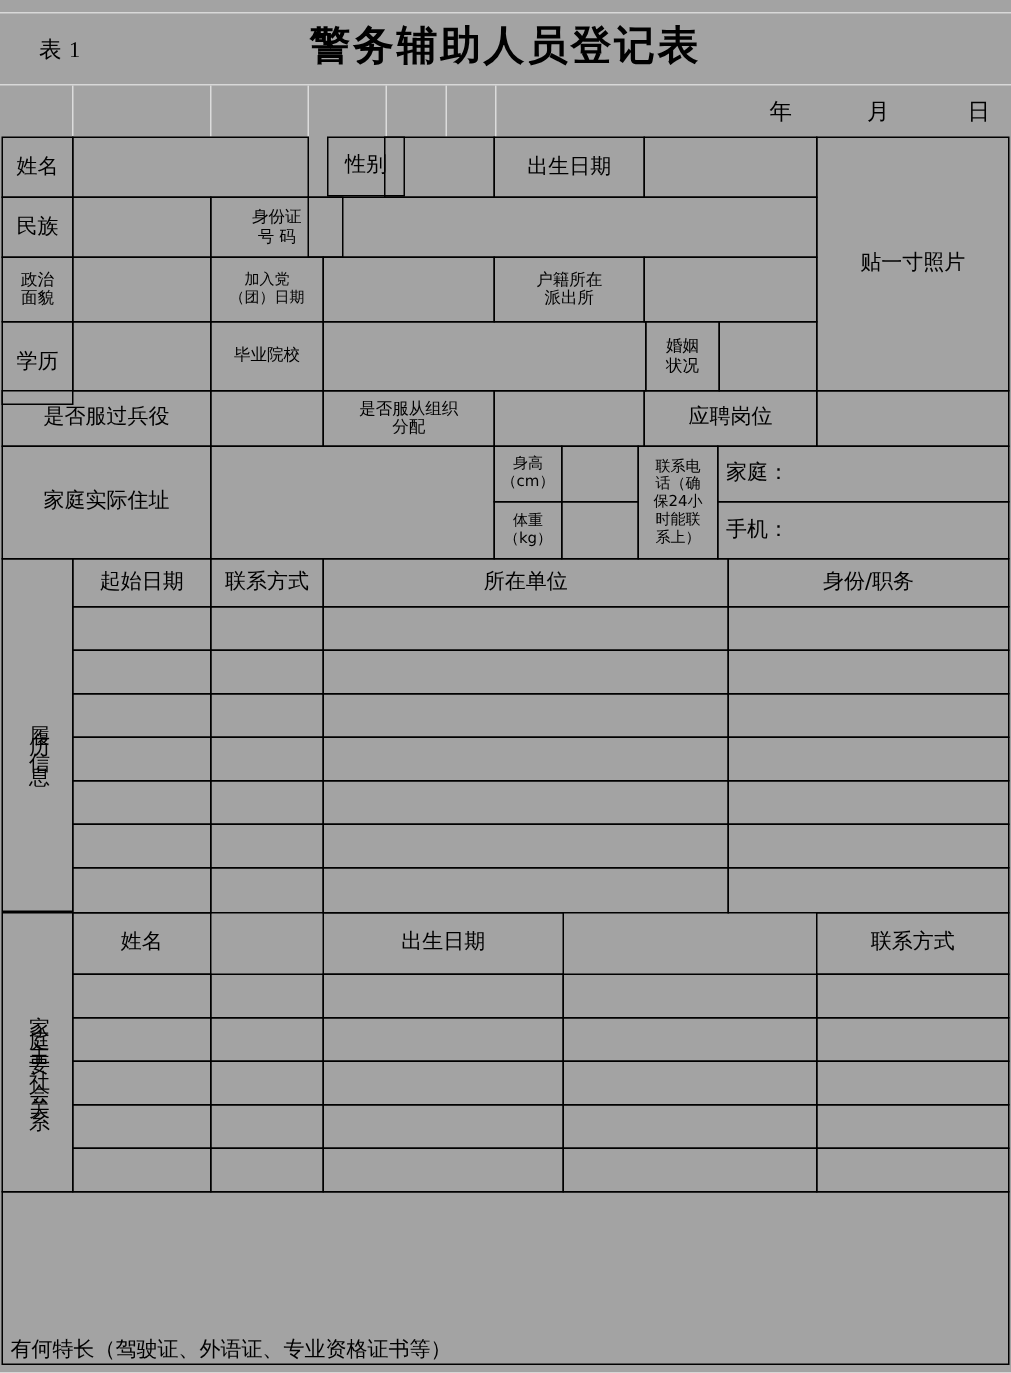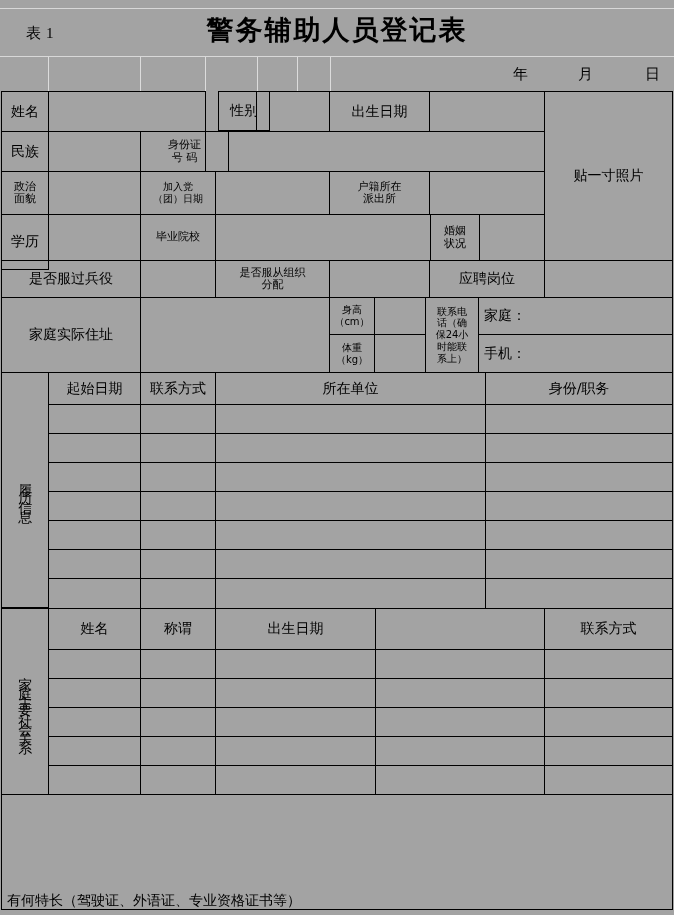--- a/index.html
+++ b/index.html
@@ -409,23 +409,20 @@
       <span class="txt"></span>
     </div>
 
   <div class="cell vert" style="left:1px;top:608px;width:48px;height:187px">
       <span class="txt">家庭主要社会关系</span>
     </div>
 
   <div class="cell" style="left:48px;top:608px;width:93px;height:42px">
       <span class="txt">姓名</span>
     </div>
-  <div class="cell" style="left:140px;top:608px;width:76px;height:42px">
-      <span class="txt">称谓</span>
-    </div>
   <div class="cell" style="left:215px;top:608px;width:161px;height:42px">
       <span class="txt">出生日期</span>
     </div>
   <div class="cell" style="left:544px;top:608px;width:129px;height:42px">
       <span class="txt">联系方式</span>
     </div>
 
   <div class="cell blank" style="left:48px;top:649px;width:93px;height:30px">
       <span class="txt"></span>
     </div>

